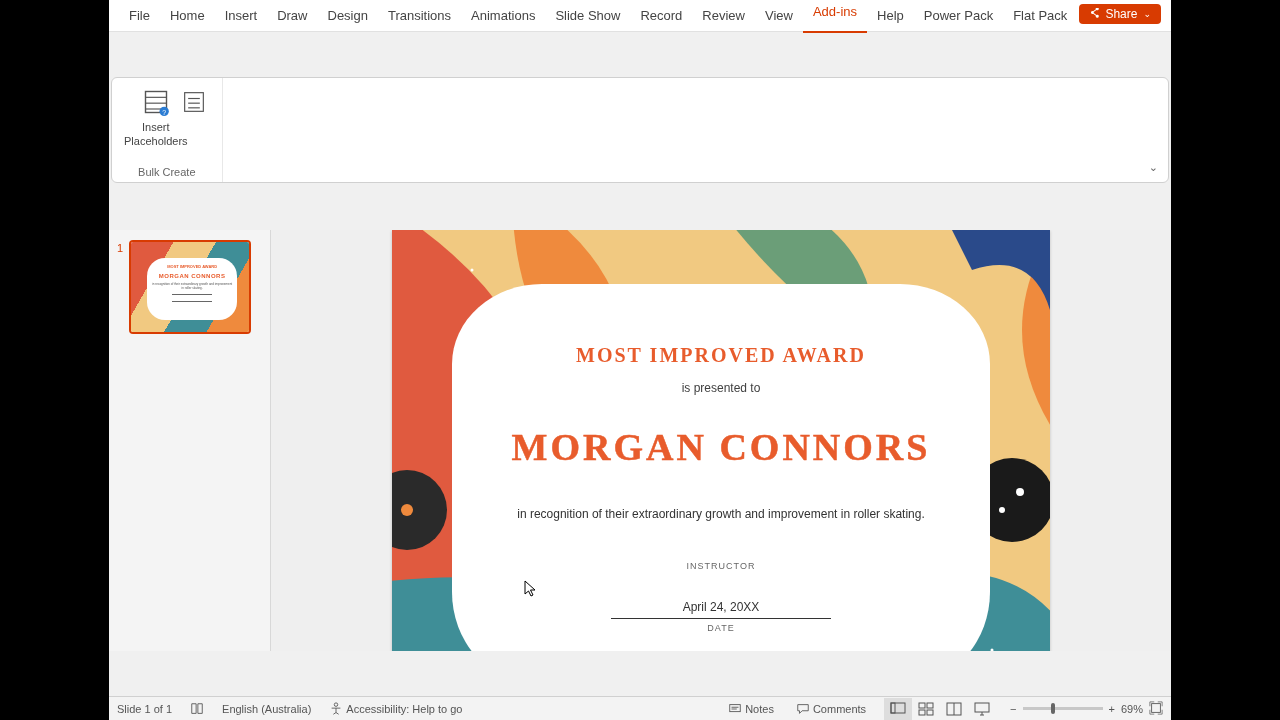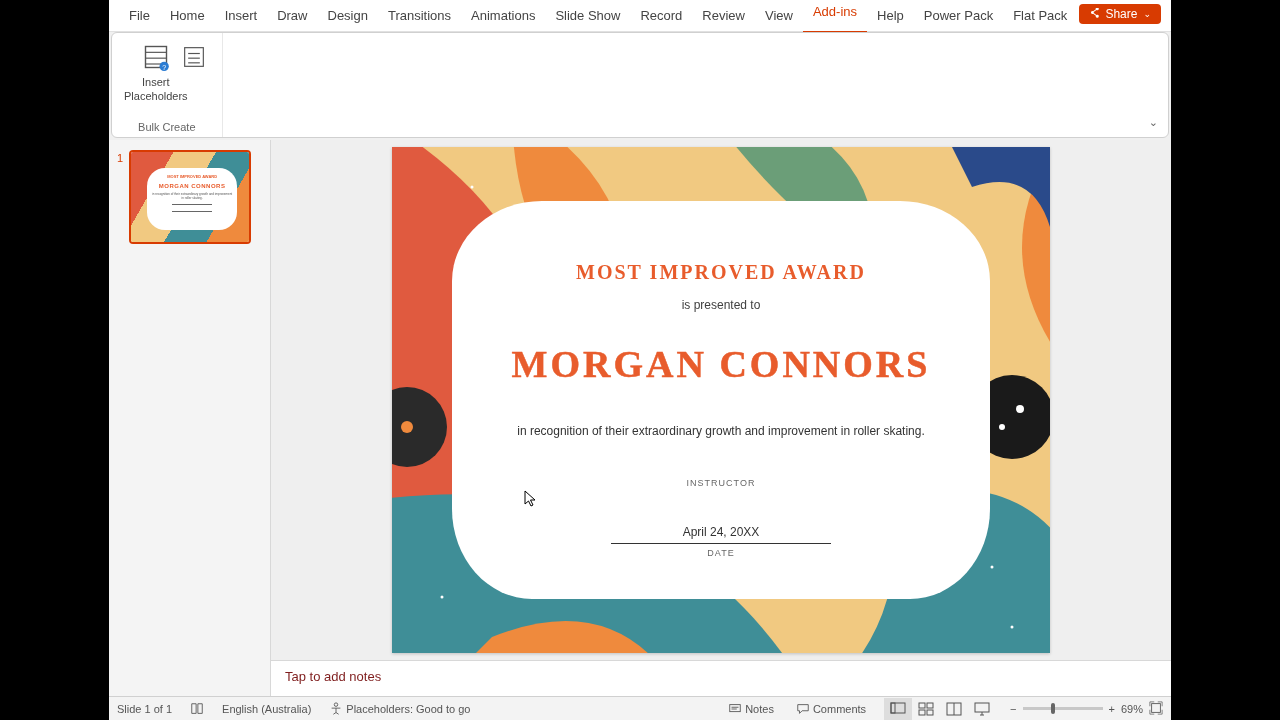--- a/index.html
+++ b/index.html
@@ -1,19 +1,19 @@
 <!DOCTYPE html>
 <html><head>
 <meta charset="utf-8">
 <style>
 * { margin: 0; padding: 0; box-sizing: border-box; font-family: "Segoe UI", Arial, sans-serif; }
 html, body { width: 1280px; height: 720px; overflow: hidden; background: #000; }
 .app { width: 1280px; height: 720px; background: #000; display: flex; }
 .black-bar { width: 109px; height: 720px; background: #000; flex-shrink: 0; }
-.window { flex: 1; height: 720px; background: #f0f0f0; display: flex; flex-direction: column; }
+.window { flex: 1; height: 720px; background: #f0f0f0; display: flex; flex-direction: column; gap: 45px; }
 
 
 .tabs { height: 32px; background: #fff; display: flex; align-items: center; padding: 0 10px; border-bottom: 1px solid #e1e1e1; position: relative; }
 .tab { padding: 6px 10px; font-size: 13px; color: #444; cursor: pointer; }
 .tab.active { color: #d83b01; border-bottom: 2px solid #d83b01; padding-bottom: 12px; }
 .share-btn { position: absolute; right: 10px; top: 4px; background: #d83b01; color: #fff; border-radius: 4px; padding: 3px 10px; font-size: 12px; display: flex; align-items: center; gap: 4px; cursor: pointer; }
 .share-btn svg { width: 12px; height: 12px; fill: #fff; }
 .share-chev { font-size: 9px; margin-left: 2px; }
 
 
@@ -40,21 +40,21 @@
 
 
 .card { position: absolute; left: 60px; top: 54px; width: 538px; height: 398px; background: #fff; border-radius: 90px 90px 80px 80px / 80px 80px 90px 90px; padding: 60px 50px 30px 50px; text-align: center; }
 .award-title { font-family: Georgia, serif; font-size: 20px; letter-spacing: 2px; color: #e85c2c; font-weight: 700; }
 .presented { font-size: 12px; color: #404040; margin-top: 14px; }
 .recipient { font-family: Georgia, serif; font-size: 38px; letter-spacing: 3px; color: #e85c2c; font-weight: 700; margin-top: 30px; -webkit-text-stroke: 0.5px #e85c2c; }
 .recognition { font-size: 12px; color: #333; margin-top: 38px; }
 .sig-block { margin-top: 40px; }
 .sig { font-family: "Brush Script MT","Segoe Script",cursive; font-size: 18px; color: #333; border-bottom: 1px solid #333; display: inline-block; padding: 0 40px 2px 40px; width: 220px; }
 .sig-label { font-size: 9px; letter-spacing: 1px; color: #666; margin-top: 4px; }
-.date-block { margin-top: 34px; }
+.date-block { margin-top: 26px; }
 .date-val { font-size: 12px; color: #333; border-bottom: 1px solid #333; display: inline-block; padding: 0 60px 4px 60px; width: 220px; }
 
 
 .notes { height: 36px; border-top: 1px solid #d8d8d8; background: #fff; padding: 8px 14px; font-size: 13px; color: #7f1d1d; cursor: text; }
 
 
 .status { height: 24px; background: #f3f3f3; border-top: 1px solid #d0d0d0; display: flex; align-items: center; font-size: 11px; color: #555; padding: 0 8px; gap: 14px; }
 .status .spacer { flex: 1; }
 .status-btn { display: flex; align-items: center; gap: 3px; cursor: pointer; padding: 2px 4px; }
 .status-ico { width: 14px; height: 14px; display: inline-flex; align-items: center; justify-content: center; }
@@ -229,21 +229,21 @@
         </span>
       </span>
       <span>English (Australia)</span>
       <span class="status-btn">
         <span class="status-ico">
           <svg width="14" height="14" viewBox="0 0 16 16">
               <circle cx="8" cy="3" r="2" fill="none" stroke="#555"></circle>
               <path d="M3 7h10M8 7v5M5 14l3-2 3 2" fill="none" stroke="#555"></path>
             </svg>
         </span>
-        <span>Placeholders: Good to go</span>
+        <span>Accessibility: Help to go</span>
       </span>
 
       <span class="spacer"></span>
 
       <span class="status-btn">
         <span class="status-ico">
           <svg width="14" height="14" viewBox="0 0 16 16">
               <rect x="2" y="3" width="12" height="8" fill="none" stroke="#555"></rect>
               <line x1="4" y1="6" x2="12" y2="6" stroke="#555"></line>
               <line x1="4" y1="8" x2="10" y2="8" stroke="#555"></line>

